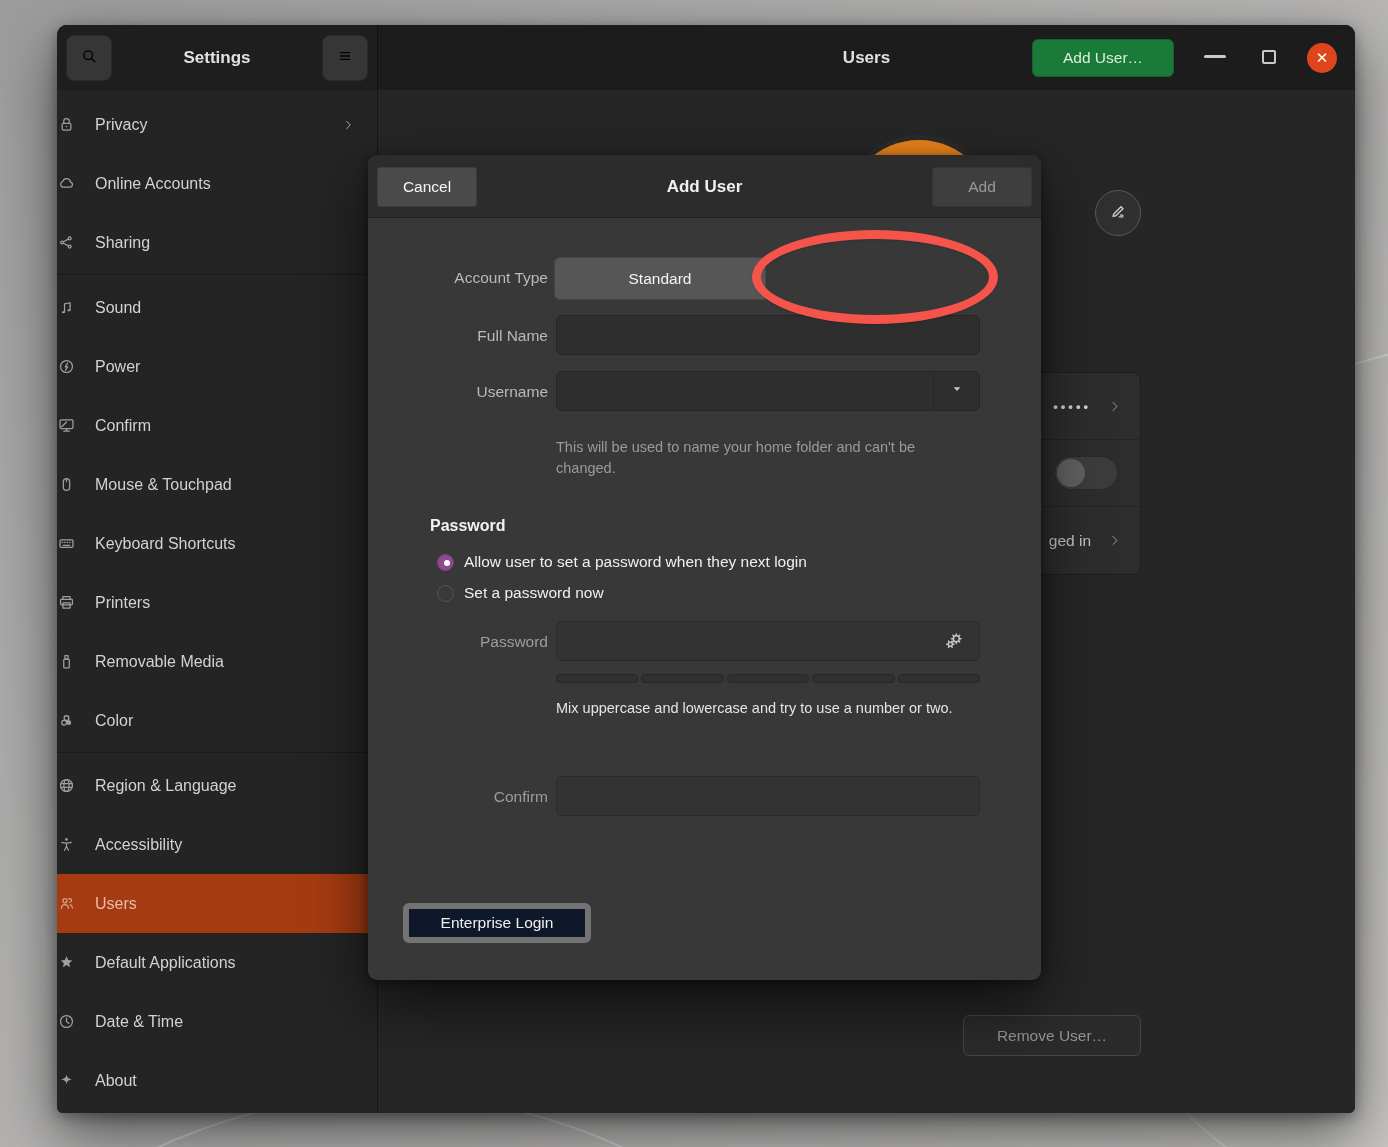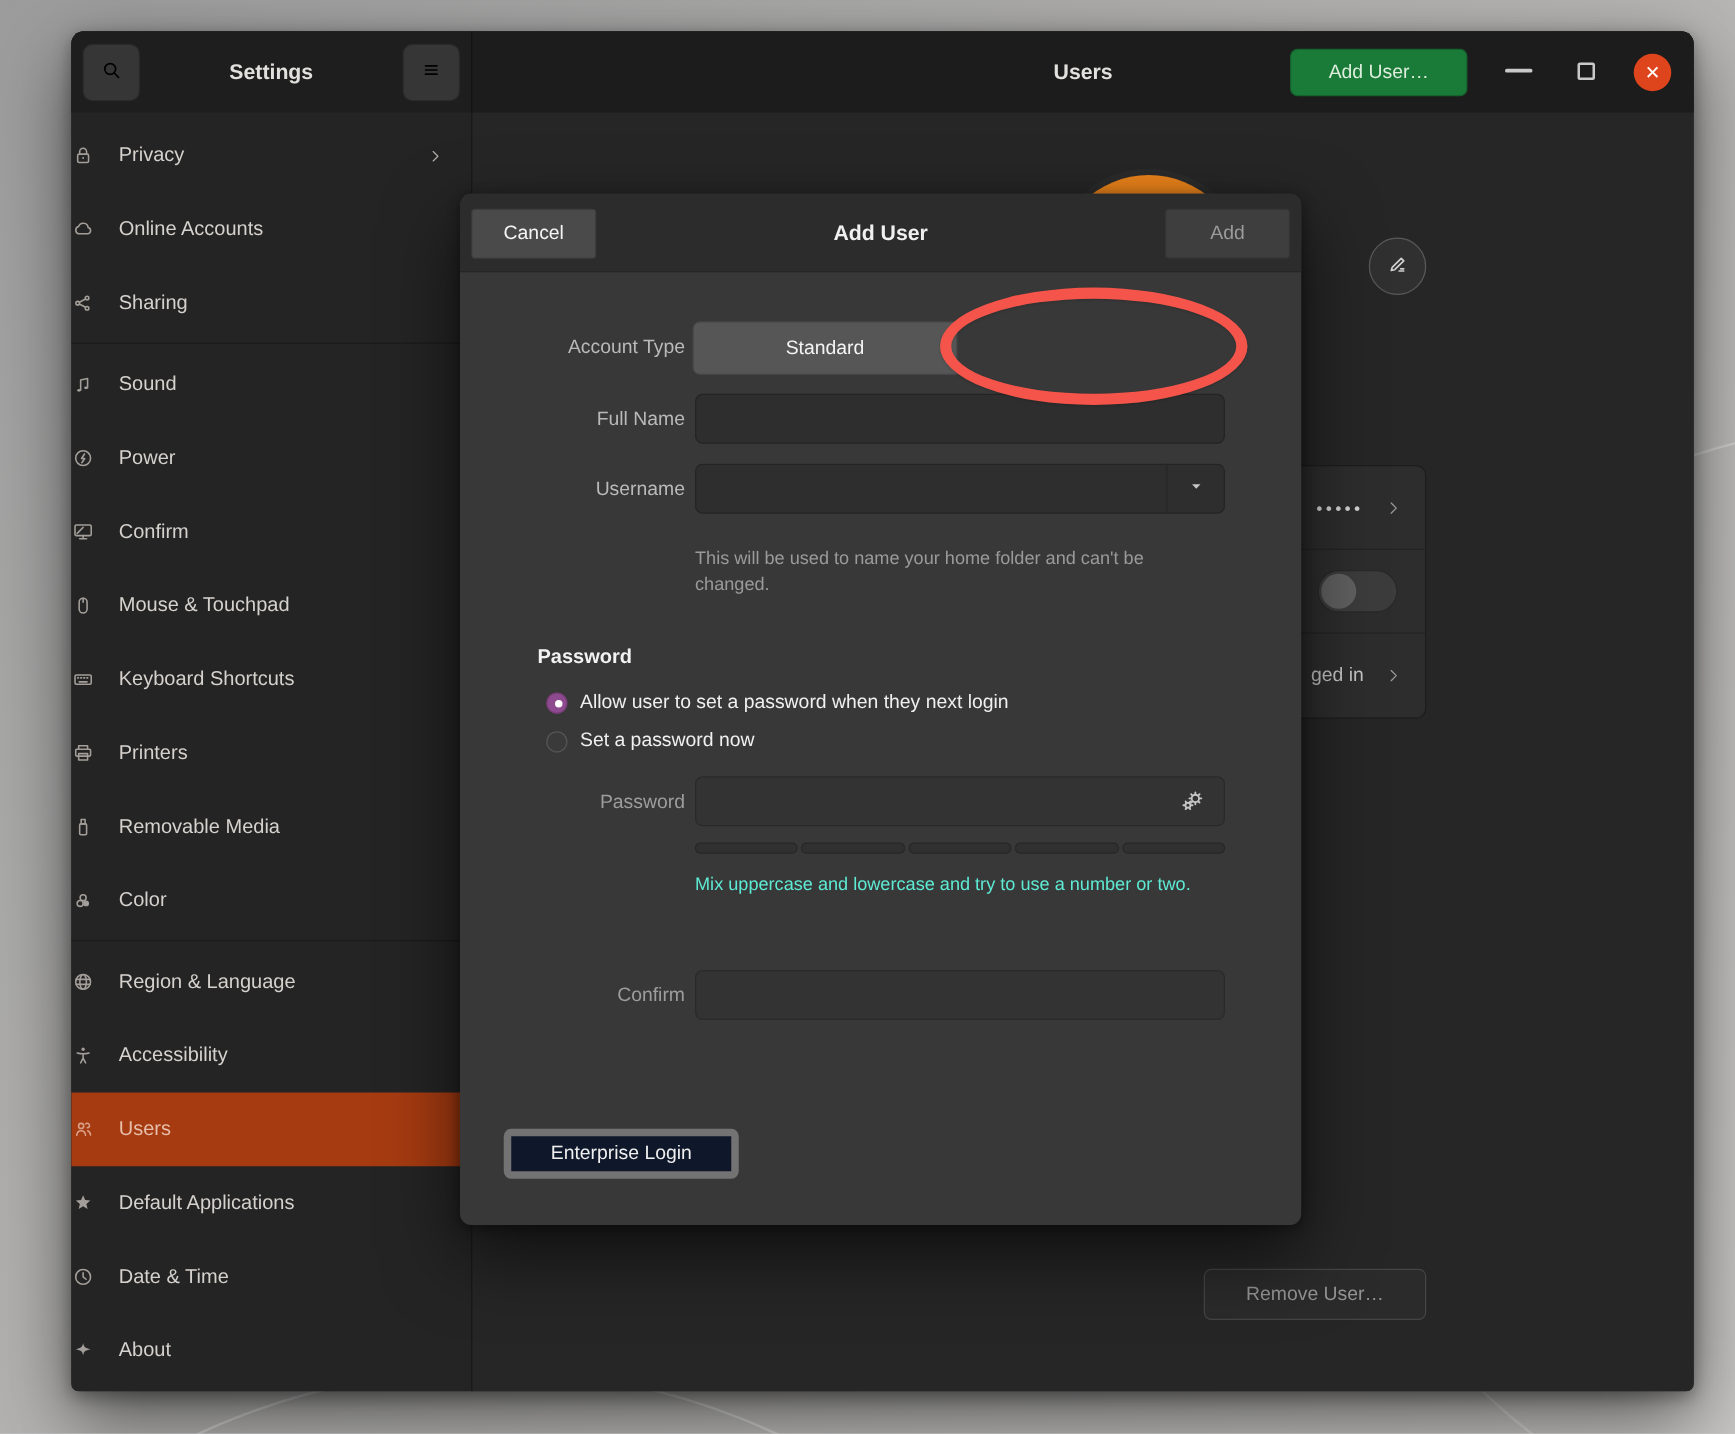--- a/index.html
+++ b/index.html
@@ -110,21 +110,21 @@
   .radio.on::after { content:""; position:absolute; left:5.5px; top:5.5px; width:6px; height:6px;
     border-radius:50%; background:#fff; }
   .radio.off { background:#3a3a3a; border:1px solid #555; }
   .radio-label { color:#f0f0f0; font-size:15.5px; }
 
   .gear-btn { position:absolute; left:572px; top:474px; width:28px; height:28px; color:#c6c6c6;
     display:flex; align-items:center; justify-content:center; }
   .gear-btn svg { width:22px; height:22px; }
   .strength-meter { position:absolute; left:188px; top:519px; width:424px; height:9px; display:flex; gap:3px; }
   .strength-meter .seg { flex:1; background:#303030; border:1px solid #272727; border-radius:4px; }
-  .hint-text { position:absolute; left:188px; top:543px; width:412px; color:#5eead4; font-size:14.5px; line-height:1.42; }
+  .hint-text { position:absolute; left:188px; top:543px; width:412px; color:#e5e5e5; font-size:14.5px; line-height:1.42; }
 
   .enterprise-btn { position:absolute; left:35px; top:748px; width:188px; height:40px; border-radius:6px;
     background:#0f172a; border:6px solid #737373; color:#efefef; font-size:15.5px;
     display:flex; align-items:center; justify-content:center; }
 
   
   .annotation-ellipse { position:absolute; left:752px; top:230px; width:246px; height:94px;
     border:9px solid #f4544a; border-radius:50%; z-index:9; pointer-events:none;
     box-shadow:0 1px 2px rgba(0,0,0,.15), inset 0 1px 2px rgba(0,0,0,.15); }
 </style>

